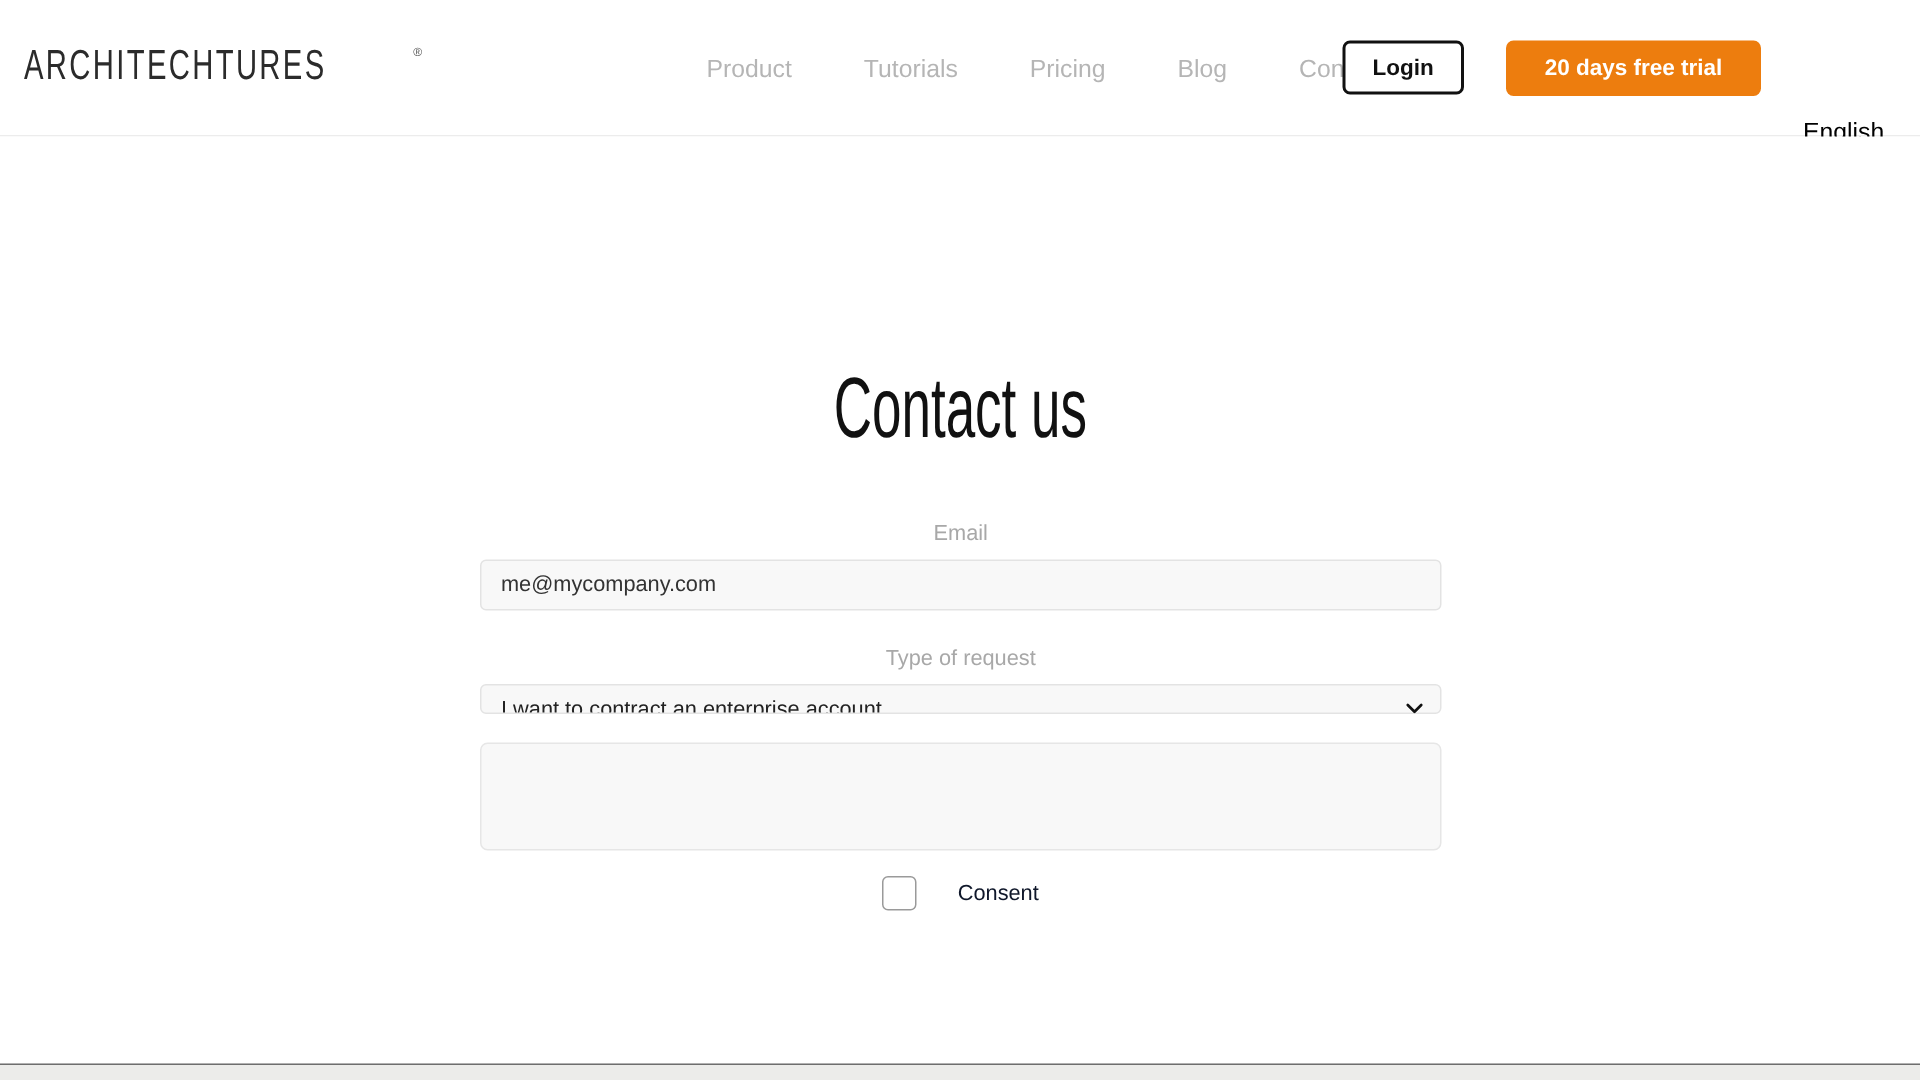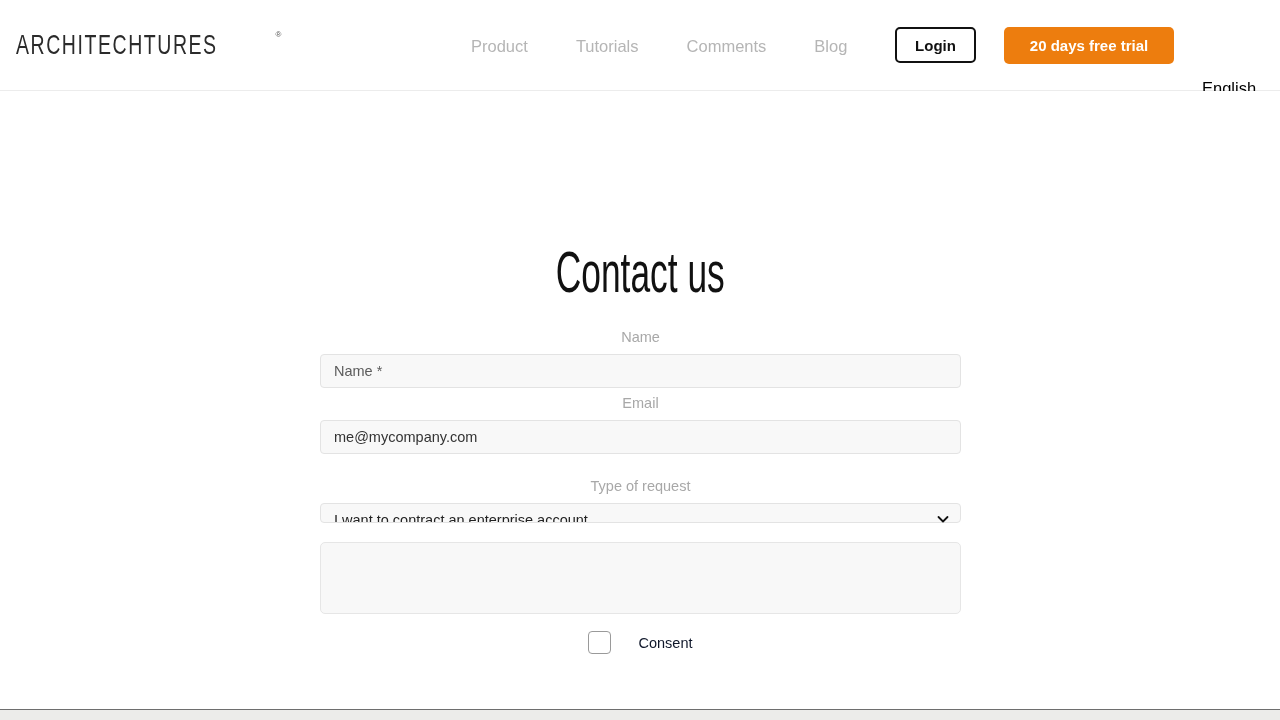--- a/index.html
+++ b/index.html
@@ -164,21 +164,21 @@
     padding: 0 13px;
     font-family: "Liberation Sans", sans-serif;
     font-size: 14.5px;
     color: #333333;
     outline: none;
   }
   .text-input::placeholder { color: #5c5c5c; }
 
   .field-group { margin-bottom: 0; }
   .group-name   { margin-top: 0px; }
-  .group-email  { margin-top: 5px; }
+  .group-email  { margin-top: 19px; }
   .group-type   { margin-top: 22px; }
   .group-comments { margin-top: 19px; }
 
   .select-wrap { position: relative; width: 641px; }
   .select-input {
     display: block;
     width: 641px;
     height: 20px;
     background: #f8f8f8;
     border: 1px solid #e3e3e3;
@@ -257,40 +257,36 @@
 <header class="site-header">
 
   <a class="logo-wrap">
     <span class="logo-text">ARCHITECHTURES</span>
     <span class="logo-reg">®</span>
   </a>
 
   <nav class="main-nav">
     <a class="nav-link">Product</a>
     <a class="nav-link">Tutorials</a>
-    <a class="nav-link">Comments</a>
+    <a class="nav-link">Pricing</a>
     <a class="nav-link">Blog</a>
     <a class="nav-link">Contact</a>
   </nav>
 
   <button class="btn-login">Login</button>
   <button class="btn-trial">20 days free trial</button>
   <span class="lang-selector">English</span>
 </header>
 
 <main class="page-main">
 
   <h1 class="page-title"><span>Contact us</span></h1>
 
   <form class="contact-form">
 
-    <div class="field-group group-name">
-      <label class="field-label">Name</label>
-      <input class="text-input" type="text" placeholder="Name *" style="">
-    </div>
 
     <div class="field-group group-email">
       <label class="field-label">Email</label>
       <input class="text-input" type="text" placeholder="" value="me@mycompany.com" style="">
     </div>
 
     <div class="field-group group-type">
       <label class="field-label">Type of request</label>
       <div class="select-wrap">
         <div class="select-input">I want to contract an enterprise account</div>

